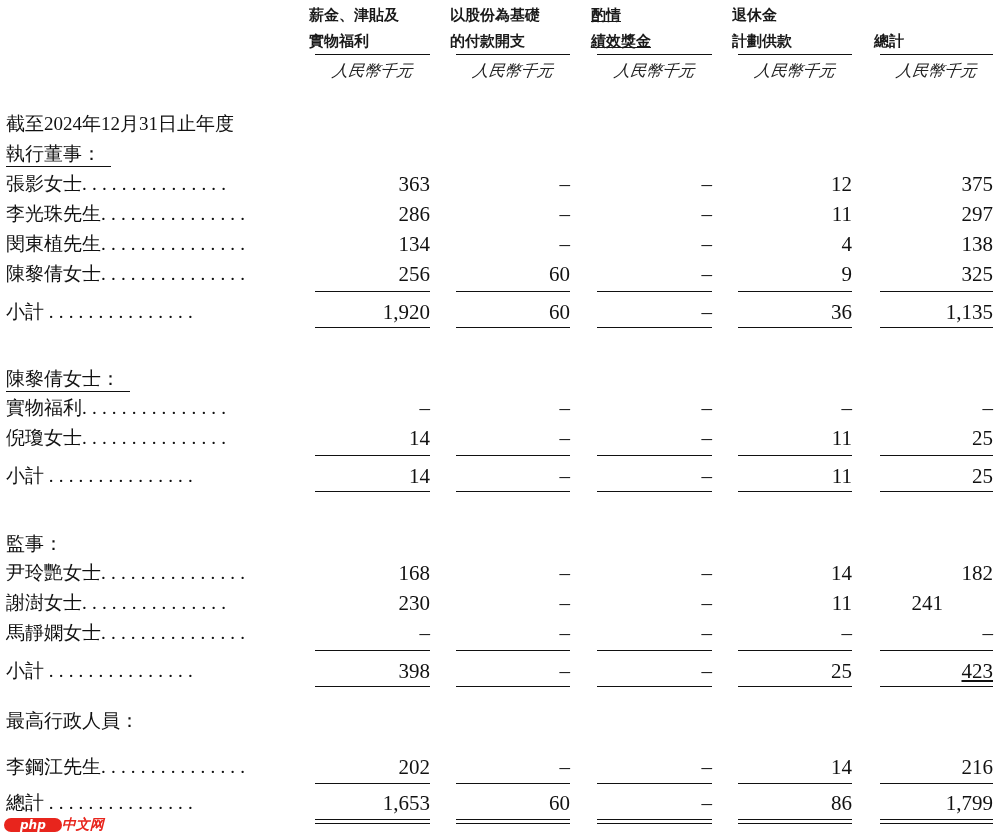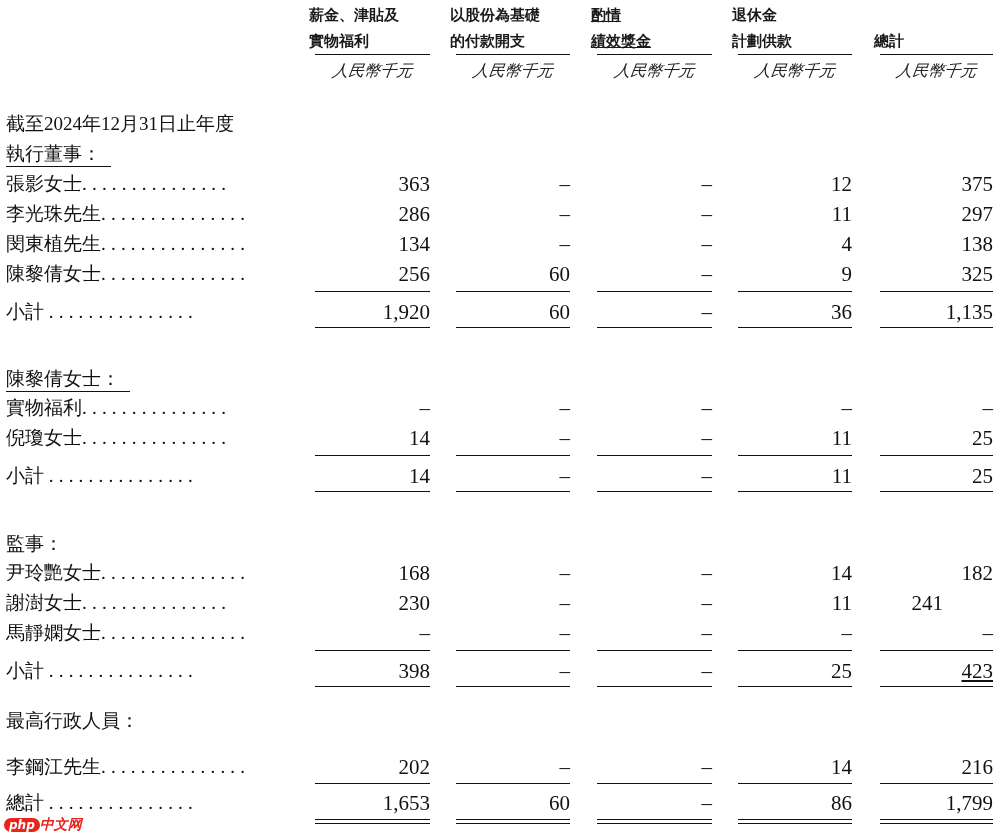--- a/index.html
+++ b/index.html
@@ -10,21 +10,21 @@
   .unit { position:absolute; text-align:center; font-style:italic; font-size:16px; color:#222;
           font-family:"DejaVu Serif",serif; transform:skewX(-8deg); }
   .lbl { position:absolute; left:6px; font-size:19px; white-space:nowrap; line-height:24px; }
   .sect { position:absolute; left:6px; font-size:19px; line-height:24px; }
   .sect.u { border-bottom:1.5px solid #111; padding-right:10px; }
   .dots { letter-spacing:5.2px; }
   .num { position:absolute; text-align:right; font-size:21px; line-height:24px; }
   .line { position:absolute; height:0; border-top:1.5px solid #111; }
   .dbl { position:absolute; height:3px; border-top:1.5px solid #111; border-bottom:1.5px solid #111; }
   .wm { position:absolute; left:4px; top:816px; font-family:"DejaVu Sans",sans-serif; font-size:14px; }
-  .wm .p { background:#e8251d; color:#fff; border-radius:10px; padding:0 5px; font-style:italic; font-weight:bold; font-size:12px; }
+  .wm .p { background:#e8251d; color:#fff; border-radius:10px; padding:0 16px; font-style:italic; font-weight:bold; font-size:12px; }
   .wm .c { color:#e8251d; font-weight:bold; font-style:italic; }
 </style>
 </head>
 <body>
 
 <div id="doc">
     <div class="hdr" style="left: 309px; width: 127px; top: 2px;">
       <div style="height: 26px;">薪金、津貼及</div>
       <div>實物福利</div>
     </div>

